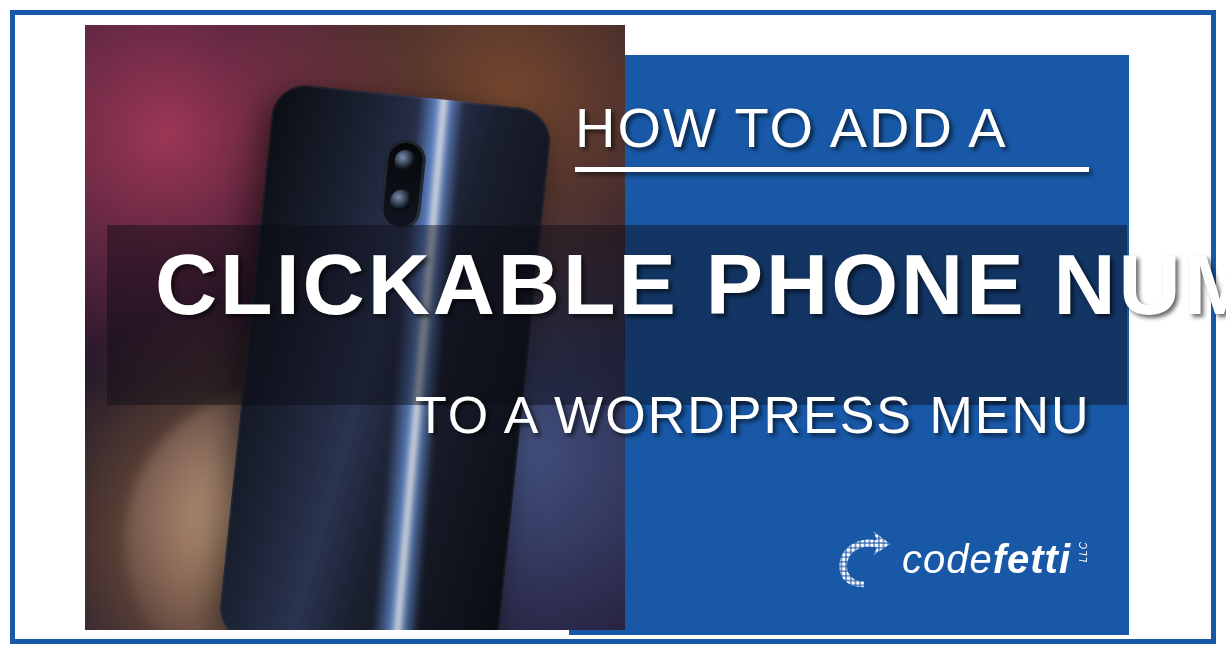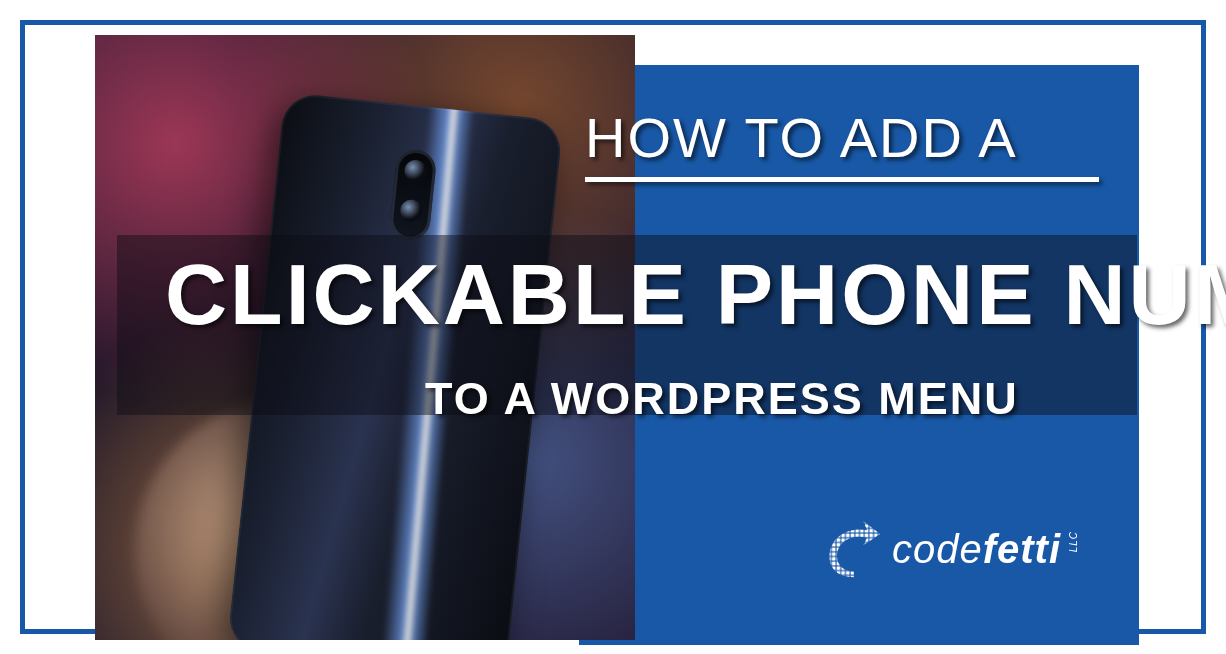--- a/index.html
+++ b/index.html
@@ -1,20 +1,20 @@
 <!DOCTYPE html>
 <html><head>
 <meta charset="utf-8">
 <style>
   * { margin: 0; padding: 0; box-sizing: border-box; }
   html, body { width: 1226px; height: 654px; overflow: hidden; font-family: "Arial Narrow", Arial, sans-serif; }
   .outer {
     width: 1226px; height: 654px;
     background: #ffffff;
-    padding: 20px;
+    padding: 10px;
   }
   .frame {
     width: 100%; height: 100%;
     border: 5px solid #1858a6;
     position: relative;
     background: #ffffff;
   }
   .photo {
     position: absolute;
     left: 70px; top: 10px;
@@ -83,21 +83,21 @@
     text-shadow: 3px 3px 4px rgba(0,0,0,0.6);
     font-stretch: condensed;
     white-space: nowrap;
   }
   .t1 { left: 560px; top: 80px;  font-size: 56px; font-weight: 500; }
   .rule {
     position: absolute; left: 560px; top: 152px; width: 514px; height: 5px; background: #ffffff;
     box-shadow: 3px 3px 4px rgba(0,0,0,0.5);
   }
   .t2 { left: 140px; top: 220px; font-size: 86px; font-weight: 600; letter-spacing: 3px; }
-  .t3 { left: 400px; top: 348px; font-size: 45px; font-weight: 700; }
+  .t3 { left: 400px; top: 370px; font-size: 52px; font-weight: 400; }
 
   .logo {
     position: absolute; right: 140px; bottom: 50px;
     display: flex; align-items: center; gap: 10px;
   }
   .logo svg { width: 60px; height: 60px; }
   .logo-word {
     color: #ffffff; font-size: 40px; letter-spacing: 1px;
     font-family: Verdana, Arial, sans-serif;
     position: relative;

